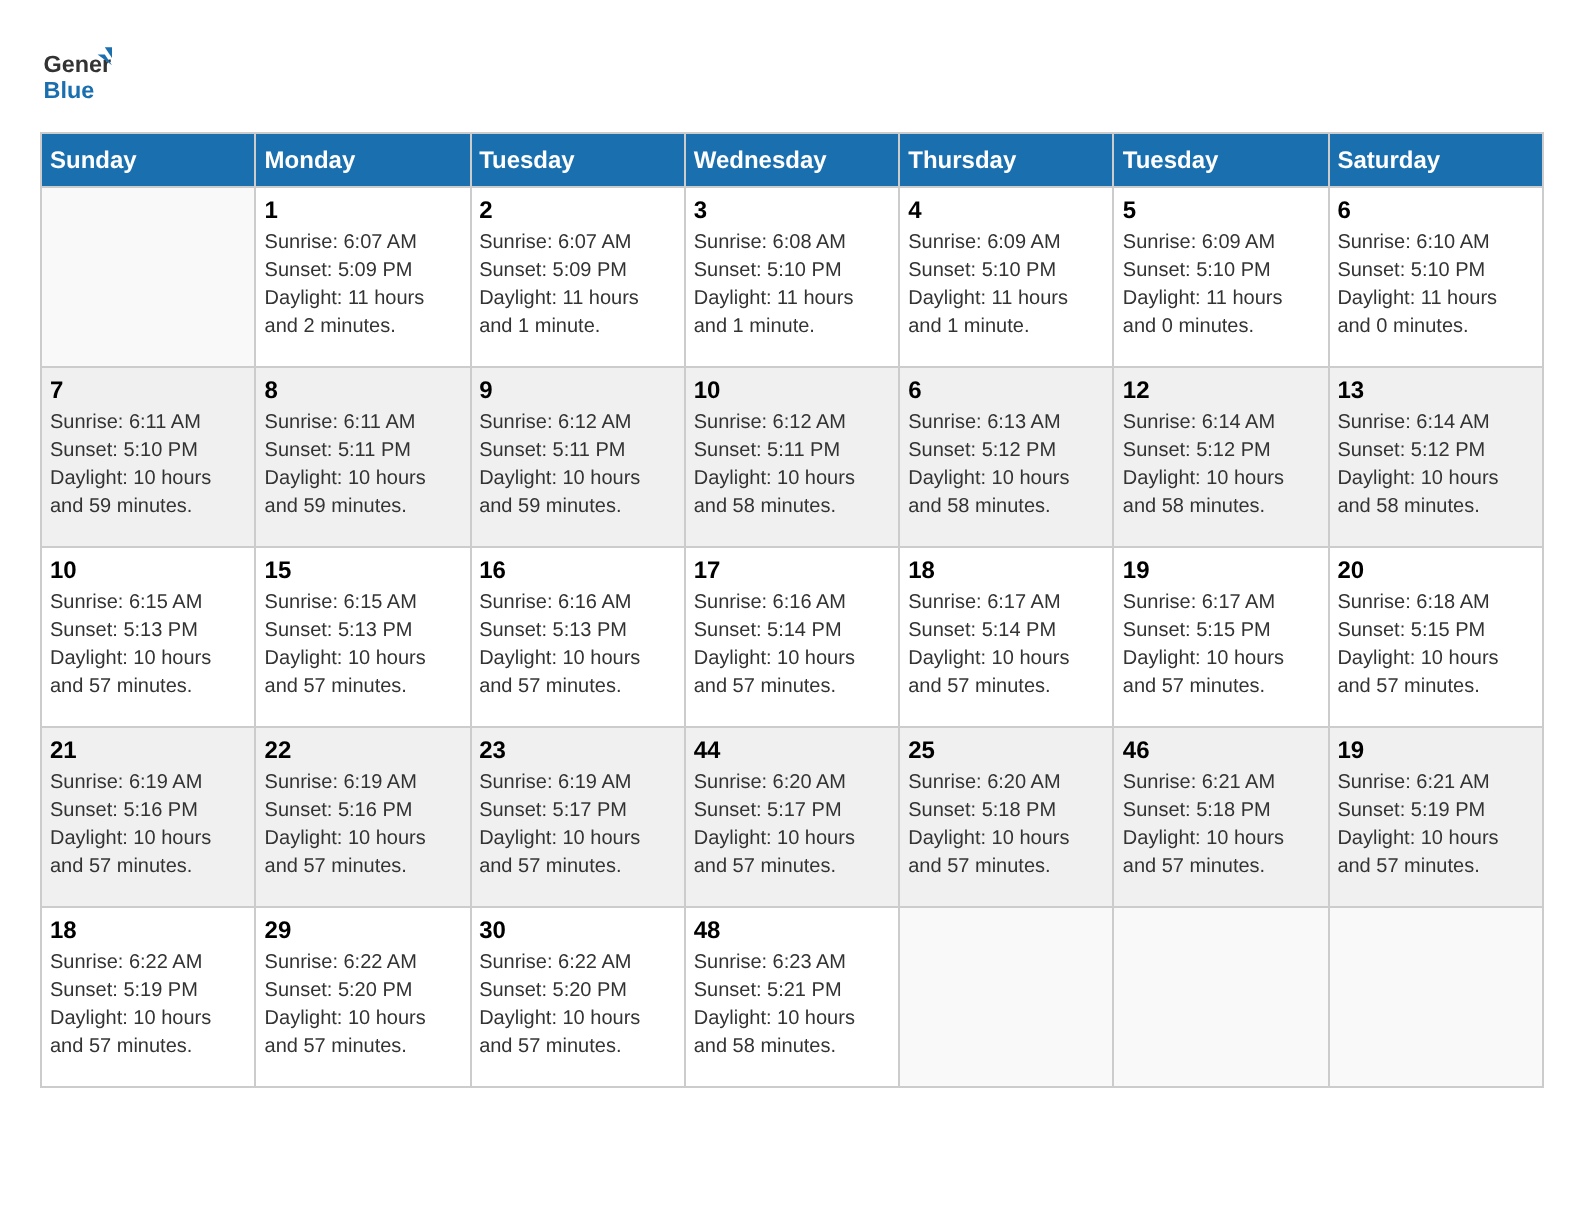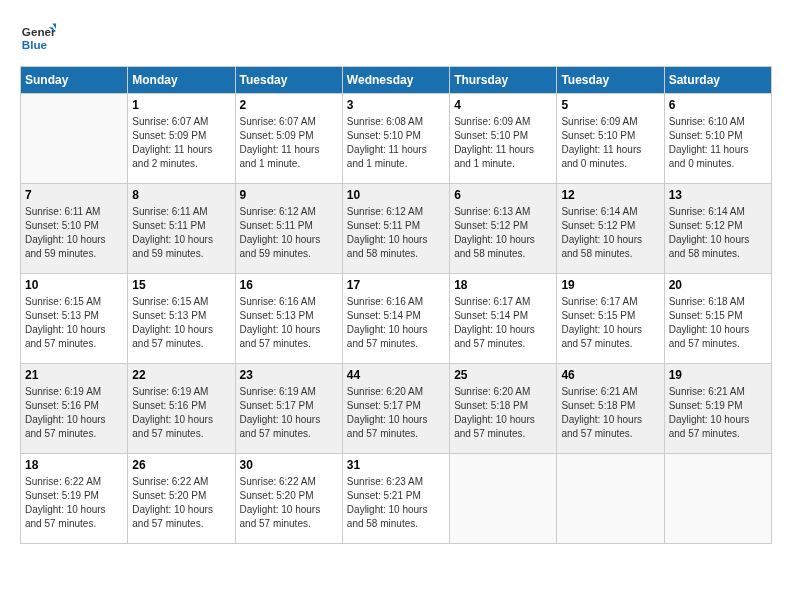--- a/index.html
+++ b/index.html
@@ -223,29 +223,29 @@
           <span class="day-number">19</span>
           <div class="day-info">Sunrise: 6:21 AM<br>Sunset: 5:19 PM<br>Daylight: 10 hours<br>and 57 minutes.</div>
         </td>
       </tr>
       <tr>
         <td>
           <span class="day-number">18</span>
           <div class="day-info">Sunrise: 6:22 AM<br>Sunset: 5:19 PM<br>Daylight: 10 hours<br>and 57 minutes.</div>
         </td>
         <td>
-          <span class="day-number">26</span>
+          <span class="day-number">29</span>
           <div class="day-info">Sunrise: 6:22 AM<br>Sunset: 5:20 PM<br>Daylight: 10 hours<br>and 57 minutes.</div>
         </td>
         <td>
           <span class="day-number">30</span>
           <div class="day-info">Sunrise: 6:22 AM<br>Sunset: 5:20 PM<br>Daylight: 10 hours<br>and 57 minutes.</div>
         </td>
         <td>
-          <span class="day-number">31</span>
+          <span class="day-number">48</span>
           <div class="day-info">Sunrise: 6:23 AM<br>Sunset: 5:21 PM<br>Daylight: 10 hours<br>and 58 minutes.</div>
         </td>
         <td class="empty"></td>
         <td class="empty"></td>
         <td class="empty"></td>
       </tr>
     </tbody>
 </table>
 
 </body></html>

